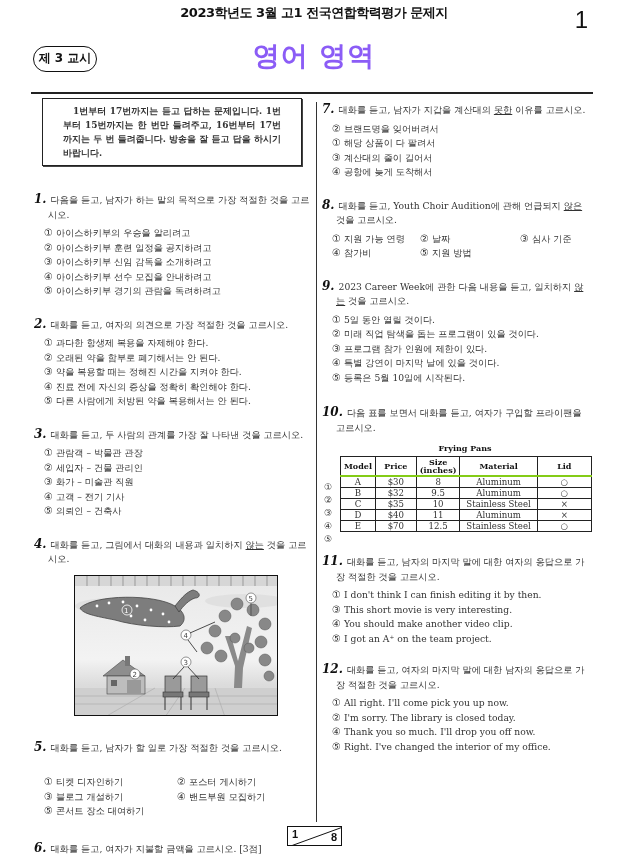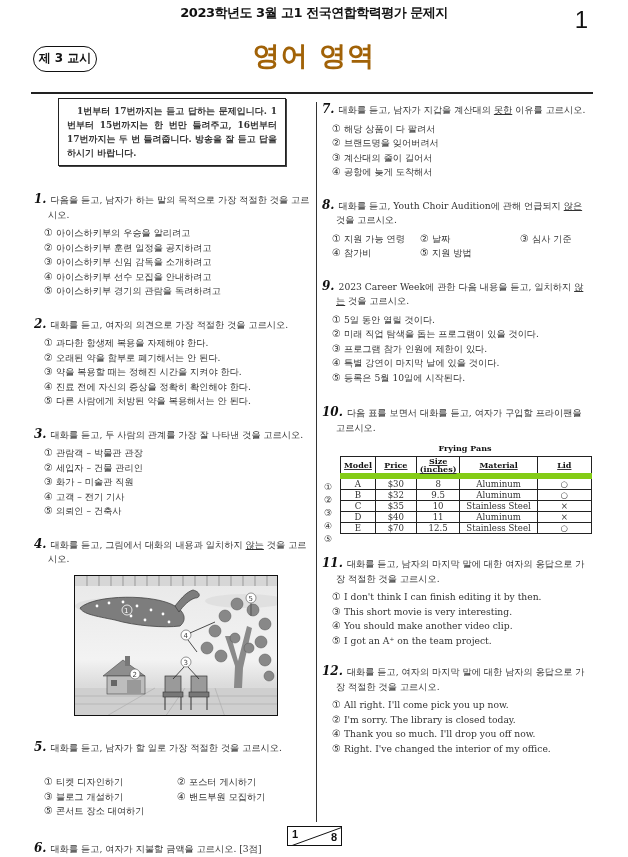--- a/index.html
+++ b/index.html
@@ -5,48 +5,48 @@
   * { box-sizing: border-box; margin: 0; padding: 0; }
   html, body { width: 628px; height: 857px; background: #ffffff; overflow: hidden; }
   body { position: relative; font-family: "DejaVu Serif", "Liberation Serif", serif; color: #222; }
 
   .top-title { position: absolute; left: 0; right: 0; top: 4px; text-align: center;
     font-family: "DejaVu Sans", "Liberation Sans", sans-serif; font-weight: bold; font-size: 13px; letter-spacing: -0.5px; color: #111; }
   .page-no { position: absolute; right: 40px; top: 6px; font-family: "Liberation Sans", sans-serif; font-size: 24px; color: #111; }
   .period-badge { position: absolute; left: 33px; top: 46px; width: 64px; height: 26px; border: 1.5px solid #111; border-radius: 14px;
     font-family: "DejaVu Sans", sans-serif; font-weight: bold; font-size: 12px; text-align: center; line-height: 23px; color:#111; }
   .subject { position: absolute; left: 0; right: 0; top: 38px; text-align: center;
-    font-family: "DejaVu Sans", sans-serif; font-weight: bold; font-size: 27px; color: #a16207; letter-spacing: 1px; }
+    font-family: "DejaVu Sans", sans-serif; font-weight: bold; font-size: 27px; color: #8b5cf6; letter-spacing: 1px; }
   .header-rule { position: absolute; left: 31px; width: 562px; top: 92px; height: 2px; background: #222; }
   .col-divider { position: absolute; left: 316px; top: 102px; width: 1px; height: 720px; background: #333; }
 
   .col { position: absolute; font-size: 9.2px; line-height: 14.5px; color: #333; }
   .col-left { left: 34px; width: 276px; top: 98px; }
   .col-right { left: 322px; width: 270px; top: 98px; }
 
-  .notice { border: 1.5px solid #222; box-shadow: 1px 1px 0 #444; padding: 5px 8px; font-size: 9px; line-height: 14px; margin: 0 24px; font-weight: bold; color:#333; text-align: justify; }
+  .notice { border: 1.5px solid #222; box-shadow: 1px 1px 0 #444; padding: 5px 20px; font-size: 9px; line-height: 14px; margin: 0 8px; font-weight: bold; color:#333; text-align: justify; }
   .notice span { display:block; text-indent: 10px; }
 
   .q { margin-top: 0; }
   .q-head { display: block; padding-left: 14px; text-indent: -14px; }
   .q-num { font-family: "DejaVu Serif", serif; font-weight: bold; font-style: italic; font-size: 12px; color: #111; margin-right: 4px; }
   .opts { margin-top: 4px; padding-left: 10px; }
   .opt { display: block; white-space: nowrap; }
   .opt-grid { display: grid; grid-template-columns: 1fr 1fr; padding-left: 10px; margin-top: 20px; }
   .opt-grid3 { display: grid; grid-template-columns: 88px 100px 1fr; padding-left: 10px; margin-top: 4px; }
   .opt-row { display: flex; justify-content: space-between; padding-left: 10px; padding-right: 20px; margin-top: 4px; }
   u { text-decoration: underline; }
   .circ { font-family: "DejaVu Sans", sans-serif; font-size: 10px; margin-right: 3px; }
 
   .picture { position: relative; width: 204px; height: 141px; border: 1.5px solid #111; margin: 8px 0 0 40px; background: linear-gradient(#e8e8e8 0%, #f3f3f3 60%, #dcdcdc 78%, #cfcfcf 100%); overflow: hidden; }
 
   .table-title { text-align: center; font-weight: bold; font-size: 8px; margin-top: 6px; padding-left: 16px; color:#111; }
   .pans { border-collapse: collapse; margin-left: 18px; font-size: 8.6px; }
   .pans th { border: 1px solid #222; font-weight: bold; font-size: 8px; height: 20px; padding: 0 3px; color:#111; background:#fff;}
-  .pans thead tr { border-bottom: 6px solid #84cc16; text-decoration: underline; }
+  .pans thead tr { border-bottom: 2px solid #84cc16; }
   .pans td { border: 1px solid #222; text-align: center; height: 11px; line-height: 10px; padding: 0 3px; color:#333;}
   .table-wrap { position: relative; }
   .markers { position: absolute; left: 2px; font-family: "DejaVu Sans", sans-serif; font-size: 9px; }
 
   .page-box { position: absolute; left: 287px; top: 826px; width: 55px; height: 20px; border: 1.5px solid #111; font-family: "Liberation Sans", sans-serif; font-weight: bold; font-size: 11px; color: #111; overflow: hidden; }
   .page-box .cur { position: absolute; left: 4px; top: 1px; }
   .page-box .tot { position: absolute; right: 4px; top: 4px; }
   .page-box svg { position: absolute; left: 0; top: 0; }
 </style>
 </head>
@@ -220,22 +220,22 @@
       <span class="opt"><span class="circ">⑤</span><span>$120</span></span>
     </div>
   </div>
 </div>
 
 <div class="col col-right">
 
   <div class="q" style="margin-top:4px;">
     <div class="q-head"><span class="q-num">7.</span><span>대화를 듣고, 남자가 지갑을 계산대의 </span><u>못한</u><span> 이유를 고르시오.</span></div>
     <div class="opts">
+      <span class="opt"><span class="circ">②</span><span>브랜드명을 잊어버려서</span></span>
       <span class="opt"><span class="circ">①</span><span>해당 상품이 다 팔려서</span></span>
-      <span class="opt"><span class="circ">②</span><span>브랜드명을 잊어버려서</span></span>
       <span class="opt"><span class="circ">③</span><span>계산대의 줄이 길어서</span></span>
       <span class="opt"><span class="circ">④</span><span>공항에 늦게 도착해서</span></span>
     </div>
   </div>
 
   <div class="q" style="margin-top:18px;">
     <div class="q-head"><span class="q-num">8.</span><span>대화를 듣고, Youth Choir Audition에 관해 언급되지 </span><u>않은</u><span> 것을 고르시오.</span></div>
     <div class="opt-grid3">
       <span class="opt"><span class="circ">①</span><span>지원 가능 연령</span></span>
       <span class="opt"><span class="circ">②</span><span>날짜</span></span>

